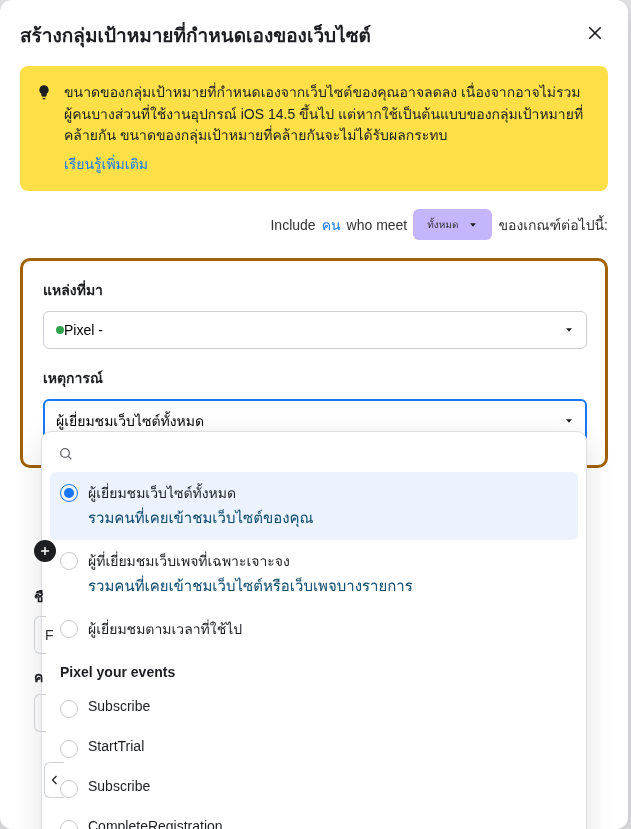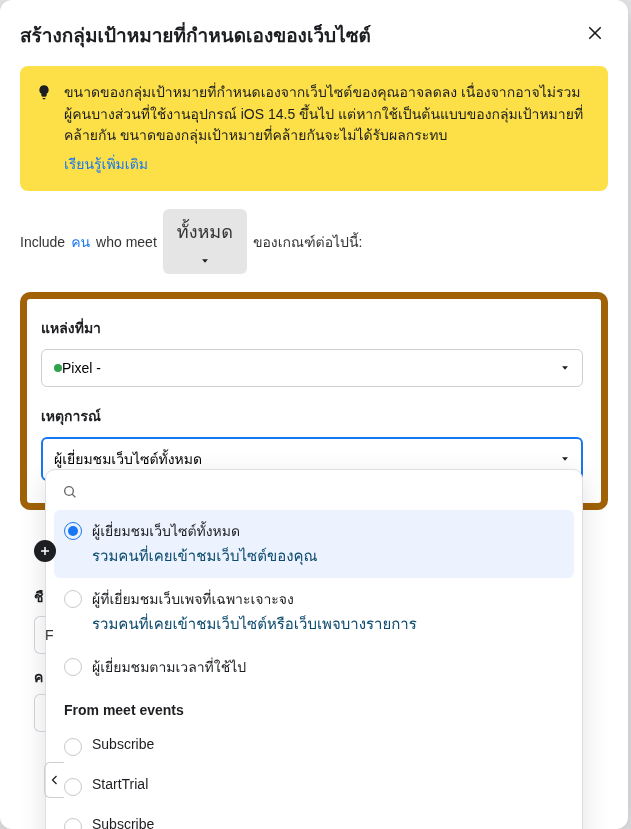--- a/index.html
+++ b/index.html
@@ -5,24 +5,24 @@
   * { box-sizing: border-box; margin: 0; padding: 0; }
   html, body { width: 631px; height: 829px; font-family: Helvetica, Arial, sans-serif; background: #e6e6e9; overflow: hidden; }
   .modal { position: absolute; left: 0; top: 0; width: 628px; height: 829px; background: #fff; border-radius: 12px; box-shadow: 0 8px 30px rgba(0,0,0,0.2); padding: 20px 20px 20px 20px; display: flex; flex-direction: column; }
   .modal-header { display: flex; justify-content: space-between; align-items: flex-start; margin-bottom: 16px; }
   .modal-title { font-size: 19px; font-weight: 700; color: #1c1e21; }
   .close-btn { cursor: pointer; padding: 4px; }
   .info-box { background: #fde047; border-radius: 8px; padding: 16px 16px 16px 16px; margin-bottom: 18px; display: flex; gap: 12px; }
   .info-icon { flex-shrink: 0; margin-top: 2px; }
   .info-text { font-size: 14px; line-height: 1.55; color: #1c1e21; }
   .learn-more { color: #1877f2; display: inline-block; margin-top: 6px; cursor: pointer; font-size: 14px; }
-  .include-row { display: flex; align-items: center; gap: 6px; font-size: 14px; color: #333; margin-bottom: 18px; }
+  .include-row { display: flex; align-items: center; gap: 6px; font-size: 14px; color: #333; margin-bottom: 18px; justify-content: flex-end; }
   .include-row .link { color: #1877f2; cursor: pointer; }
-  .pill-select { background: #e5e5e5; border-radius: 6px; padding: 8px 14px; display: inline-flex; align-items: center; gap: 10px; cursor: pointer; font-size: 18px; flex-direction: column; }
-  .card { border: 7px solid #a16207; border-radius: 10px; padding: 18px 18px 4px 14px; position: relative; }
+  .pill-select { background: #c4b5fd; border-radius: 6px; padding: 8px 14px; display: inline-flex; align-items: center; gap: 10px; cursor: pointer; font-size: 10px; }
+  .card { border: 3px solid #a16207; border-radius: 10px; padding: 18px 18px 4px 20px; position: relative; }
   .field-label { font-size: 14px; font-weight: 600; color: #1c1e21; margin-bottom: 10px; }
   .select-box { border: 1px solid #ccd0d5; border-radius: 6px; padding: 10px 12px; display: flex; align-items: center; justify-content: space-between; font-size: 14px; cursor: pointer; margin-bottom: 18px; }
   .select-box.active { border: 2px solid #1877f2; padding: 9px 11px; }
   .pixel-left { display: flex; align-items: center; }
   .green-dot { width: 8px; height: 8px; border-radius: 50%; background: #31a24c; }
   .dropdown-panel { position: absolute; left: 18px; right: 18px; top: 170px; background: #fff; border: 1px solid #dddfe2; border-radius: 10px; box-shadow: 0 8px 28px rgba(0,0,0,0.12); padding: 8px; max-height: 620px; overflow: auto; }
   .search-row { display: flex; align-items: center; gap: 8px; padding: 6px 8px 10px 8px; }
   .search-input { border: none; outline: none; font-size: 14px; flex: 1; }
   .opt { display: flex; align-items: flex-start; gap: 10px; padding: 10px 10px; border-radius: 6px; cursor: pointer; }
   .opt.selected { background: #ecf3ff; }
@@ -132,21 +132,21 @@
           <div class="opt-sub">รวมคนที่เคยเข้าชมเว็บไซต์หรือเว็บเพจบางรายการ</div>
         </div>
       </div>
       <div class="opt">
         <div class="radio"></div>
         <div>
           <div class="opt-title">ผู้เยี่ยมชมตามเวลาที่ใช้ไป</div>
         </div>
       </div>
 
-      <div class="section-hdr">From meet events</div>
+      <div class="section-hdr">Pixel your events</div>
 
       <div class="opt">
         <div class="radio"></div>
         <div class="opt-title">Subscribe</div>
       </div>
       <div class="opt">
         <div class="radio"></div>
         <div class="opt-title">StartTrial</div>
       </div>
       <div class="opt">

